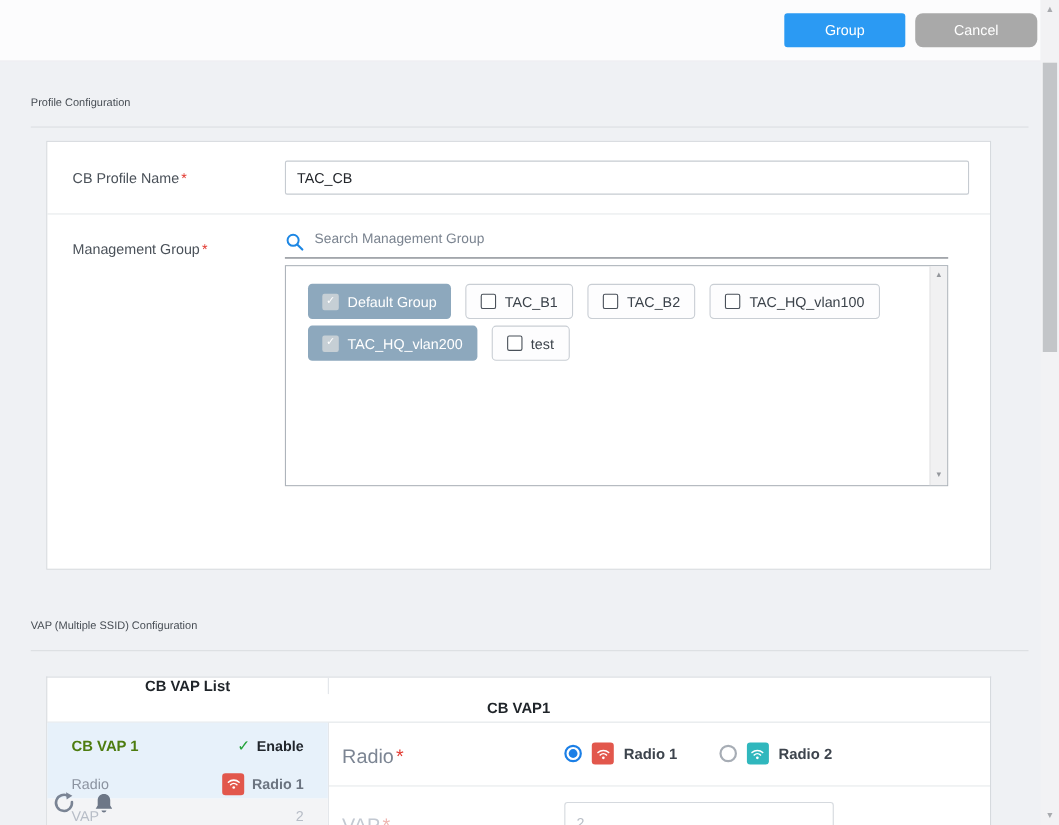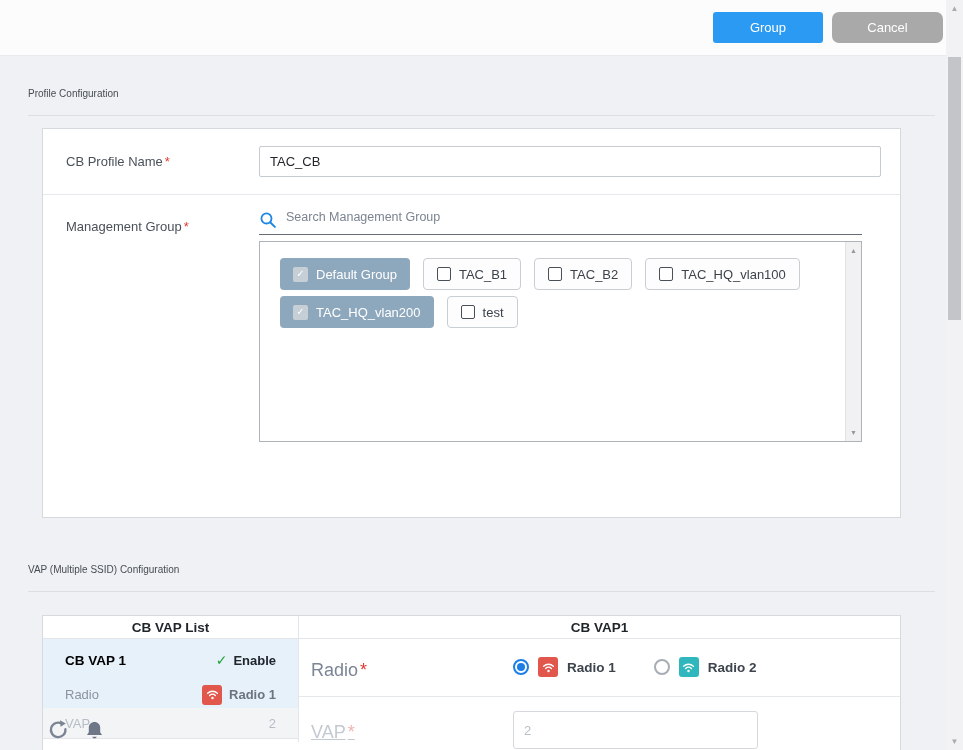--- a/index.html
+++ b/index.html
@@ -46,32 +46,32 @@
   .gscroll .up { top:5px; } .gscroll .down { bottom:5px; }
   .chips { position:absolute; left:20px; top:16px; right:28px; display:flex; flex-wrap:wrap; column-gap:13px; row-gap:6px; }
   .chip { display:inline-flex; align-items:center; gap:8px; height:32px; padding:0 13px; border-radius:4px; font-size:13px; cursor:pointer; }
   .chip.sel { background:#8da8bd; color:#fff; }
   .chip.sel .cbox { width:15px; height:15px; background:#c6cfd5; border-radius:2px; display:flex; align-items:center; justify-content:center; color:#fff; font-size:10px; line-height:1; }
   .chip.unsel { background:#fdfdfe; border:1px solid #c9ced4; color:#3c434b; }
   .chip.unsel .cbox { width:14px; height:14px; background:#fff; border:1.5px solid #495059; border-radius:2px; }
 
   
   .card2 { top:615px; height:136px; border-bottom:none; }
-  .vap-header { display:flex; height:23px; border-bottom:1px solid #e2e5e9; }
+  .vap-header { display:flex; height:41px; border-bottom:1px solid #e2e5e9;flex-direction:column; }
   .vap-header .hcell { display:flex; align-items:center; justify-content:center; font-size:13.5px; font-weight:bold; color:#1f2429; }
   .hcell.left { width:256px; border-right:1px solid #e2e5e9; }
   .hcell.right { flex:1; }
   .vap-body { display:flex; height:103px; }
   .vcol-left { width:256px; border-right:1px solid #e2e5e9; }
   .vcol-right { flex:1; position:relative; }
 
   .sel-block { background:#e7f1fa; }
   .lrow { display:flex; align-items:center; justify-content:space-between; padding:0 22px; }
   .lrow-name { height:42px; }
-  .vap-name { font-size:13.5px; font-weight:bold; color:#000000; }
+  .vap-name { font-size:13.5px; font-weight:bold; color:#4d7c0f; }
   .status { font-size:13px; font-weight:bold; color:#21262c; display:flex; align-items:center; gap:6px; }
   .status .chk { color:#23a33a; font-size:14px; font-weight:bold; }
   .lrow-radio { height:27px; }
   .dim-label { font-size:13px; color:#8b93a0; }
   .radio-val { display:flex; align-items:center; gap:7px; font-size:13px; font-weight:bold; color:#6b7480; }
   .lrow-vap { height:30px; background:#f3f4f6; }
   .faded { color:#b7bdc7; font-size:13px; }
   .lrow-next { height:4px; background:#fff; border-top:1px solid #e2e5e9; overflow:hidden; padding:0 22px; }
 
   .wifi-badge { width:20px; height:20px; border-radius:3px; display:inline-flex; align-items:center; justify-content:center; flex:none; }

